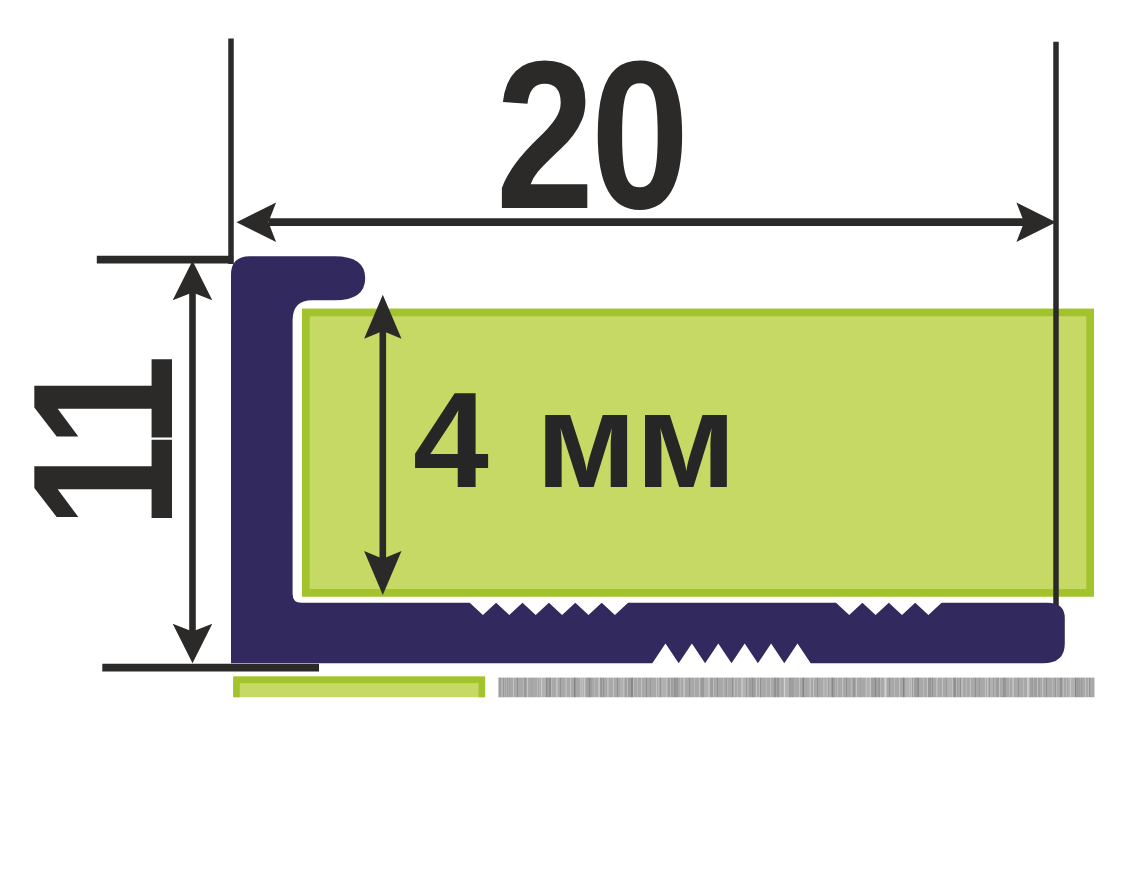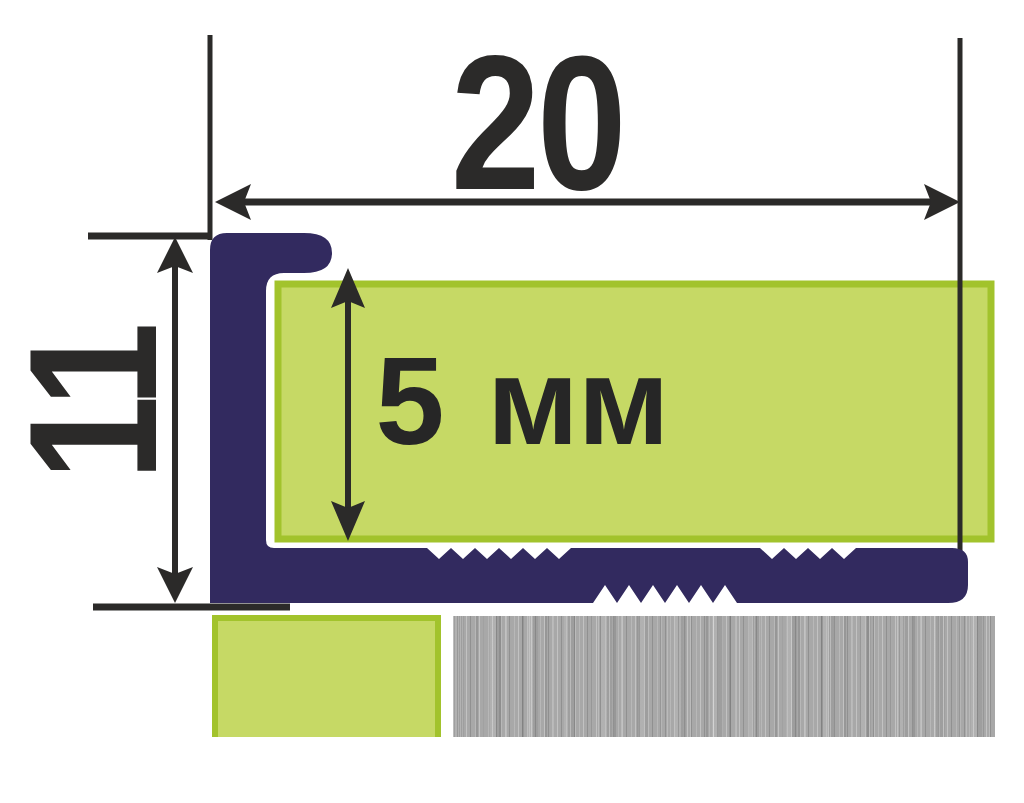--- a/index.html
+++ b/index.html
@@ -2,21 +2,21 @@
 <html style="--navy: #322a5f; --line: #2b2a29; --text: #262626; --green-fill: #c6d965; --green-border: #a2c32c; --metal-base: #a8a8a8; --bg: #ffffff;"><head>
 <meta charset="utf-8">
 <style>
   :root{
     --navy:#322a5f; --line:#2b2a29; --green-fill:#c6d965; --green-border:#a2c32c;
     --metal-base:#a8a8a8; --bg:#ffffff; --text:#262626;
   }
   *{margin:0;padding:0;box-sizing:border-box}
   html,body{background:#fff}
   .canvas{
-    position:relative;width:1024px;height:737px;background:var(--bg);
+    position:relative;width:1024px;height:634px;background:var(--bg);
     overflow:hidden;font-family:"Liberation Sans","DejaVu Sans",sans-serif;
   }
   .diagram-svg{position:absolute;left:0;top:0;z-index:2}
   .label{
     position:absolute;color:var(--line);font-weight:bold;line-height:1;
     z-index:3;white-space:nowrap;
   }
   .label-20{
     left:397px;top:27px;width:280px;text-align:center;font-size:192px;
     letter-spacing:-4px;transform:scaleX(.84);transform-origin:center;
@@ -103,15 +103,15 @@
       L 266 540
       Q 266 548 274 548
       Z"></path>
 
     <line x1="88" y1="236" x2="212" y2="236" stroke="var(--line)" stroke-width="7"></line>
     <line x1="93" y1="607" x2="290" y2="607" stroke="var(--line)" stroke-width="7"></line>
   </svg>
 
   <div class="label label-20">20</div>
   <div class="label label-11">11</div>
-  <div class="label label-8mm">5 мм</div>
+  <div class="label label-8mm">4 мм</div>
 
 </div>
 
 </body></html>

